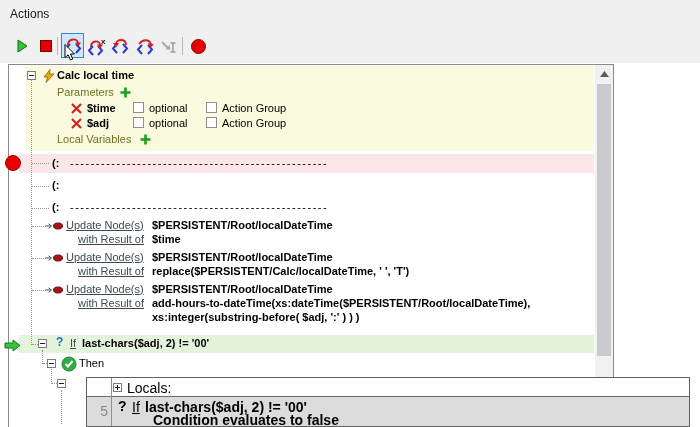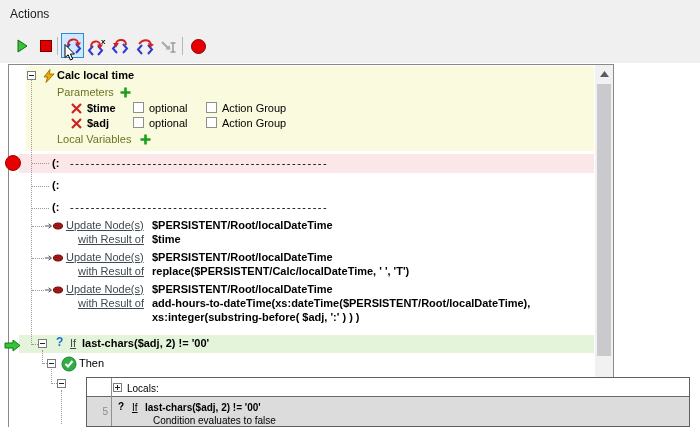--- a/index.html
+++ b/index.html
@@ -46,21 +46,21 @@
   .sb-up { position:absolute; left:595px; top:66px; width:18px; height:16px; background:#f1f1f1;
            display:flex; align-items:center; justify-content:center; }
   .sb-thumb { position:absolute; left:597px; top:84px; width:14px; height:272px; background:#c9c9ce; }
 
   
   .popup { position:absolute; left:86px; top:377px; width:604px; height:50px; background:#dcdcdc;
            border:1px solid #606060; z-index:20; }
   .popup .hdr { position:absolute; left:0; top:0; width:100%; height:19px; background:#fff;
                 border-bottom:1px solid #6a6a6a; }
   .popup .colsep { position:absolute; left:24px; top:0; bottom:0; width:1px; background:#909090; }
-  .ptxt { position:absolute; font-size:10px; line-height:13px; white-space:nowrap; color:#000; }
+  .ptxt { position:absolute; font-size:14px; line-height:13px; white-space:nowrap; color:#000; }
   .lnum { color:#8a8a8a; }
 
   .cursor { position:absolute; left:64px; top:44px; z-index:30; }
   svg { display:block; }
 </style>
 </head>
 <body>
 
 <div id="page">
   <div class="topstrip"></div>
@@ -254,19 +254,19 @@
     <div class="colsep"></div>
     <div class="expander" style="left:26px; top:5px;">
         <div class="h"></div>
         <div class="v"></div>
       </div>
     <div class="ptxt" style="left:40px; top:4px;">Locals:</div>
     <div class="ptxt lnum" style="left:5px; top:27px; width:16px; text-align:right;">5</div>
     <div class="ptxt qmark" style="left:31px; top:22px;">?</div>
     <div class="ptxt kw" style="left:45px; top:23px;">If</div>
     <div class="ptxt b" style="left:58px; top:23px;">last-chars($adj, 2) != '00'</div>
-    <div class="ptxt" style="left:66px; top:36px;">Condition evaluates to false</div>
+    <div class="ptxt" style="left:66px; top:36px;font-weight:bold;">Condition evaluates to false</div>
   </div>
 
   <svg class="cursor" width="12" height="18" viewBox="0 0 12 18">
     <path d="M1 0.5 L1 13.5 L4.2 10.8 L6.4 16 L8.7 15 L6.5 10 L10.5 10 Z" fill="#fff" stroke="#000" stroke-width="1"></path>
   </svg>
 </div>
 
 </body></html>

